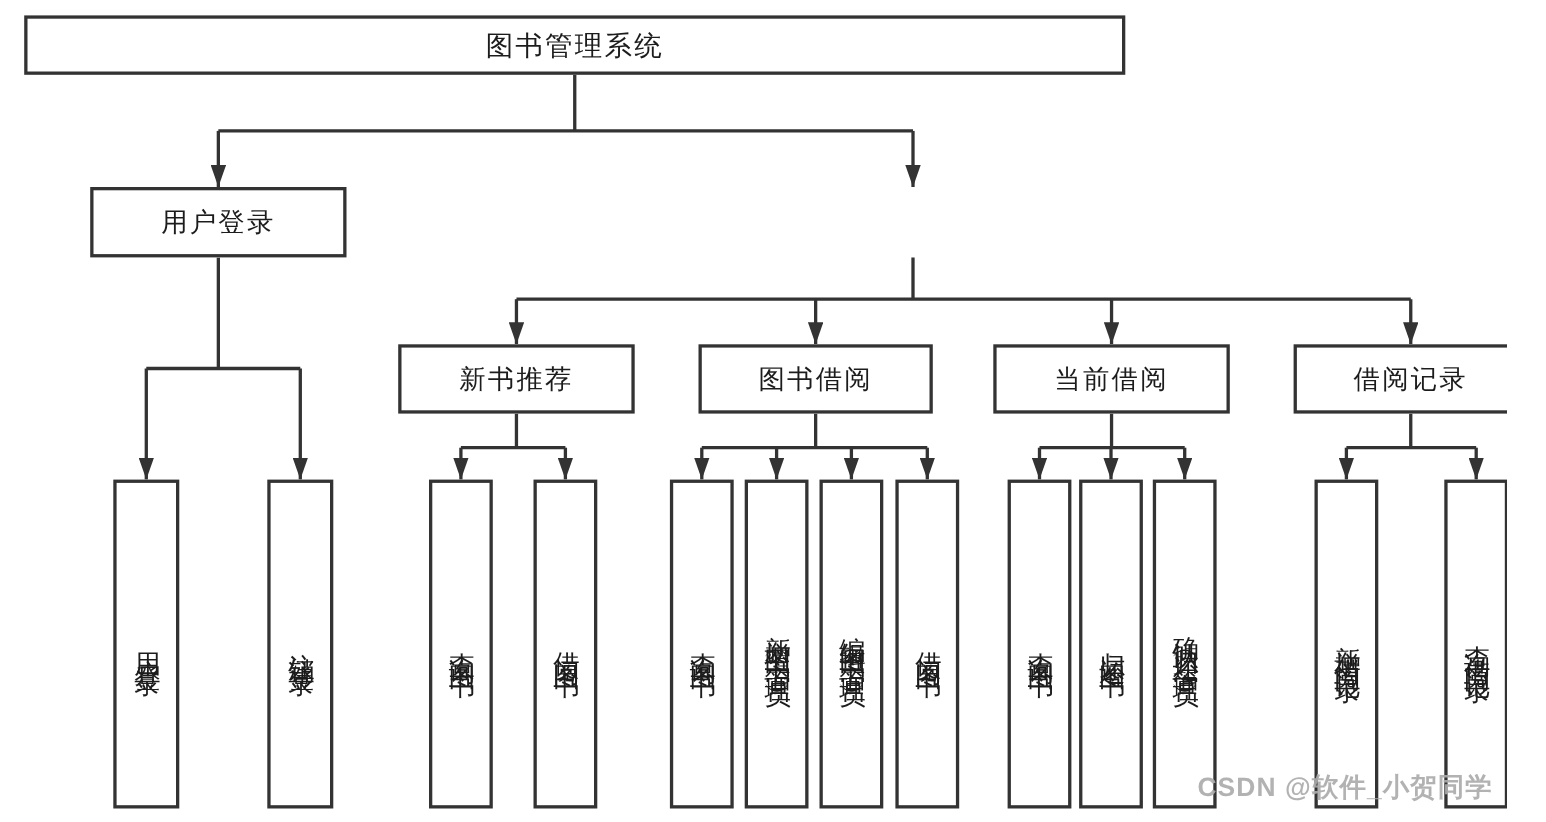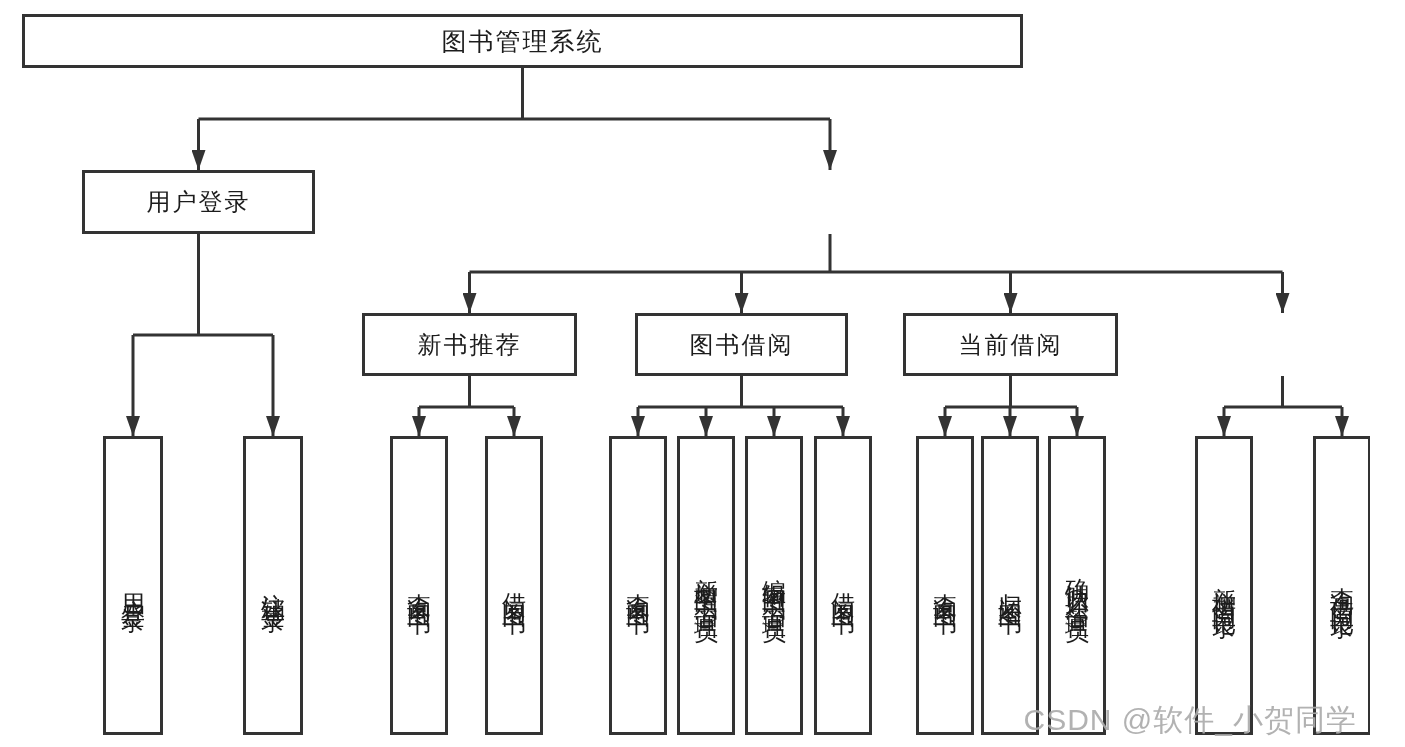--- a/index.html
+++ b/index.html
@@ -33,24 +33,25 @@
     writing-mode:vertical-rl;
     text-orientation:mixed;
     letter-spacing:6px;
     line-height:1;
   }
   .watermark{
     position:absolute;
     right:13px;
     top:700px;
     z-index:5;
-    font-size:30px;
+    font-size:24px;
     letter-spacing:1px;
     color:rgba(171,171,171,0.92);
     white-space:nowrap;
+    font-weight:bold;
   }
 </style>
 </head>
 <body>
 
 <div class="canvas">
 
   <svg class="connectors" width="1405" height="747" viewBox="0 0 1405 747">
     <defs>
       <marker id="ah" markerUnits="userSpaceOnUse" markerWidth="20" markerHeight="14" viewBox="0 0 20 14" refX="20" refY="7" orient="auto">
@@ -94,20 +95,21 @@
     </g>
   </svg>
 
   <div class="node h root" style="left:22px;top:14px;width:1001px;height:54px;">图书管理系统</div>
 
   <div class="node h" style="left:82px;top:170px;width:233px;height:64px;">用户登录</div>
 
   <div class="node h" style="left:362px;top:313px;width:215px;height:63px;">新书推荐</div>
   <div class="node h" style="left:903px;top:313px;width:215px;height:63px;">当前借阅</div>
   <div class="node h" style="left:635px;top:313px;width:213px;height:63px;">图书借阅</div>
+  <div class="node h" style="left:1176px;top:313px;width:213px;height:63px;">借阅记录</div>
 
   <div class="node v" style="left:103px;top:436px;width:60px;height:299px;">用户登录</div>
   <div class="node v" style="left:243px;top:436px;width:60px;height:299px;">注销登录</div>
 
   <div class="node v" style="left:390px;top:436px;width:58px;height:299px;">查询图书</div>
   <div class="node v" style="left:485px;top:436px;width:58px;height:299px;">借阅图书</div>
 
   <div class="node v" style="left:609px;top:436px;width:58px;height:299px;">查询图书</div>
   <div class="node v" style="left:677px;top:436px;width:58px;height:299px;">新增图书（管理员）</div>
   <div class="node v" style="left:745px;top:436px;width:58px;height:299px;">编辑图书（管理员）</div>

